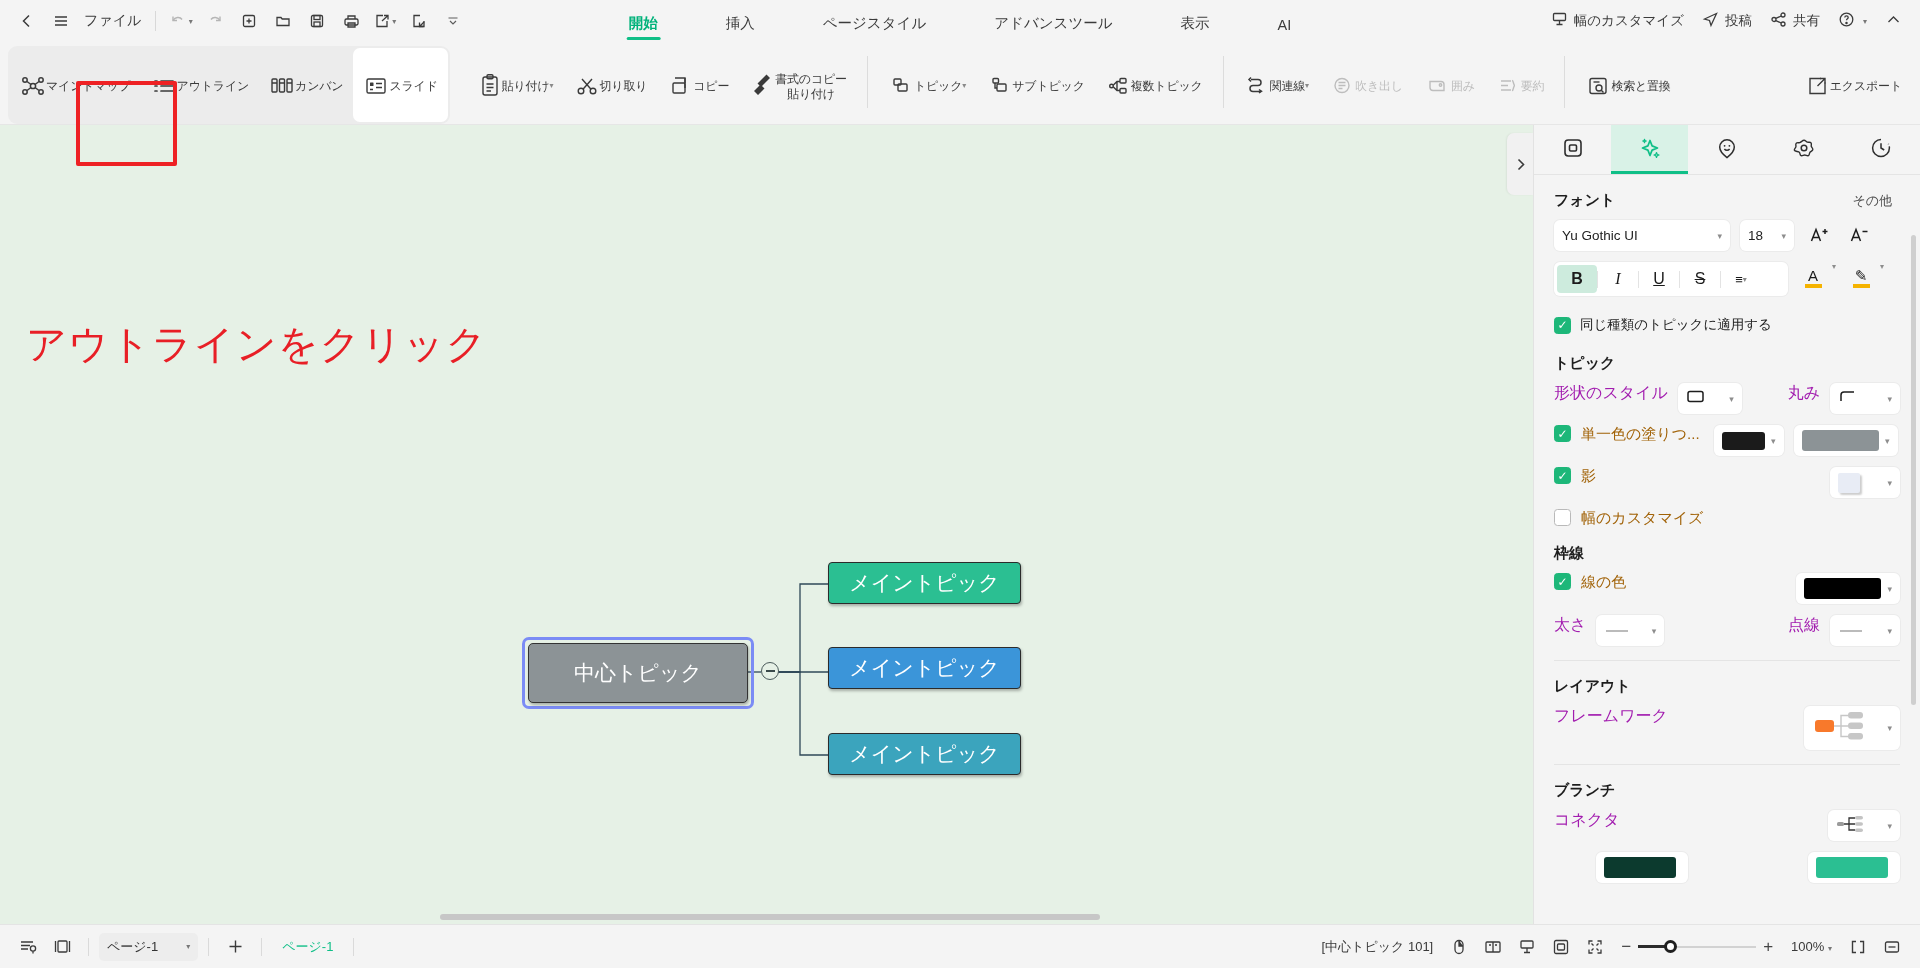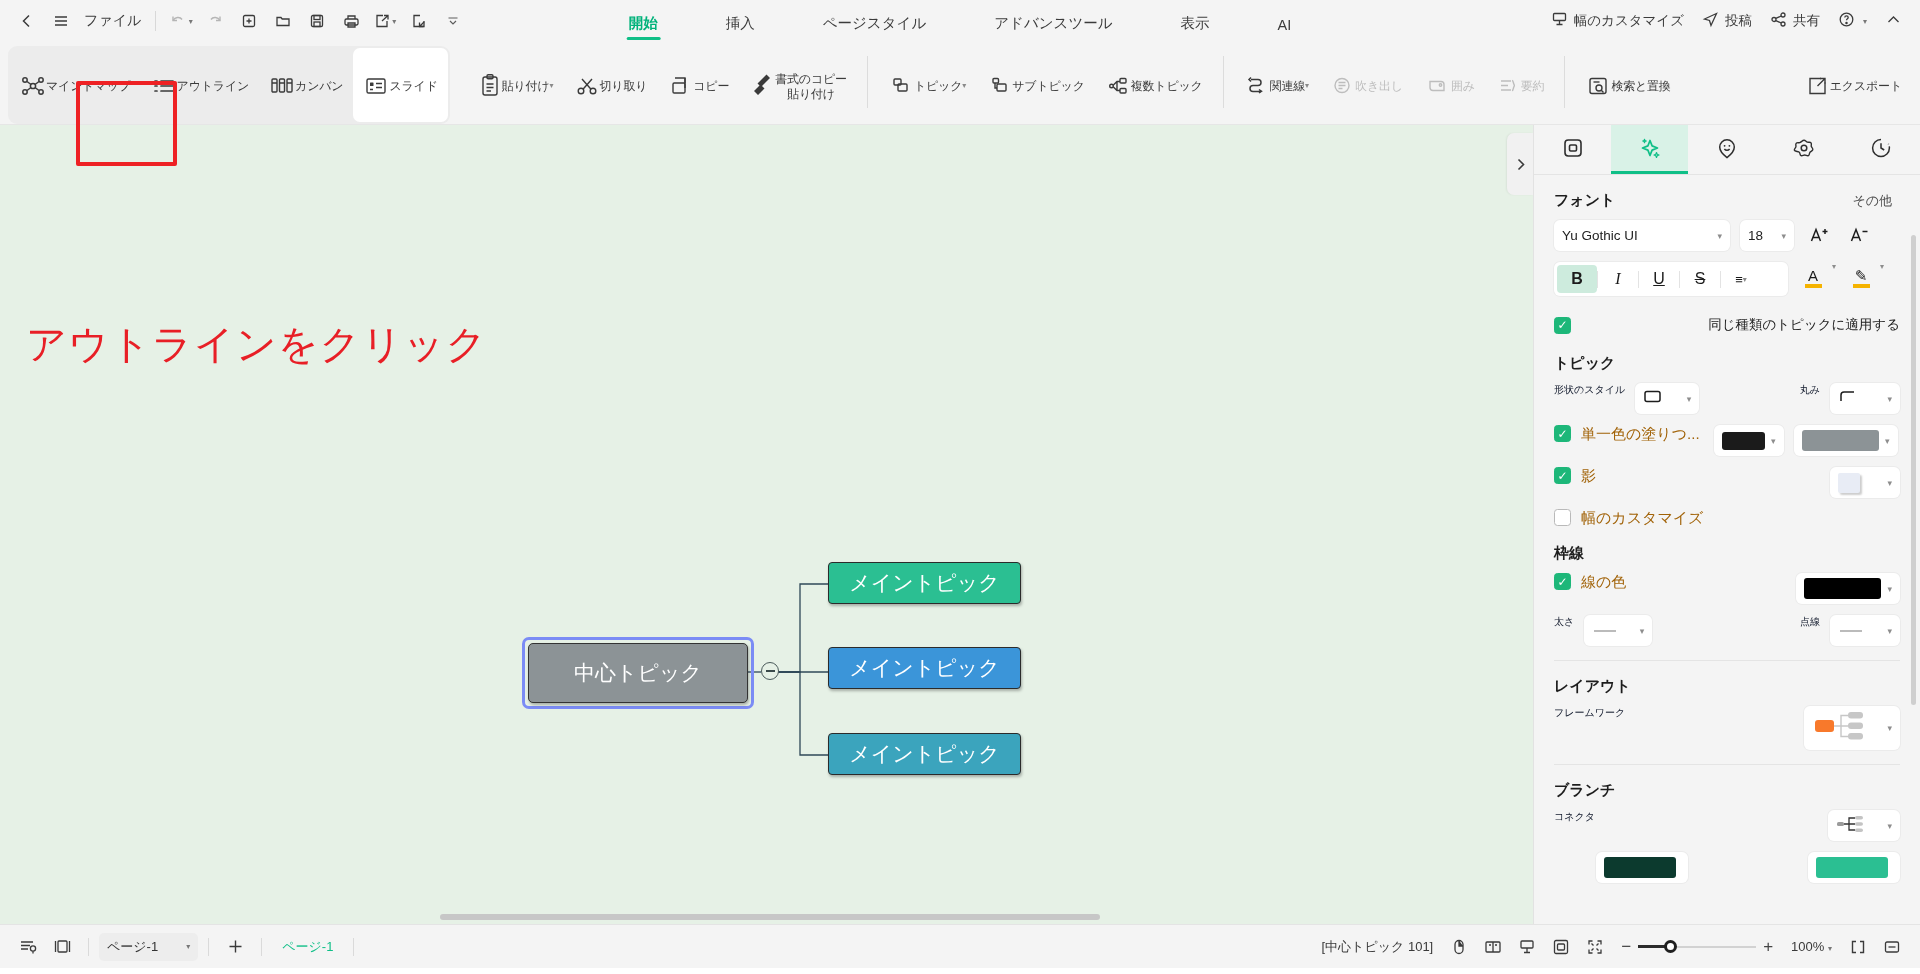--- a/index.html
+++ b/index.html
@@ -139,21 +139,21 @@
   .ptab.active{ background:#d9f2e7; }
   .ptab.active:after{
     content:""; position:absolute; left:0; right:0; bottom:0; height:3px; background:#0fbf87;
   }
   .pbody{ flex:1; overflow:hidden; padding:0 20px 0 20px; position:relative; }
   .sec-title{ font-size:15px; font-weight:bold; color:#1d1d1d; margin:16px 0 10px 0; }
   .sec-head{ display:flex; align-items:center; justify-content:space-between; margin:16px 8px 10px 0;gap:9px; }
   .sec-head .sec-title{ margin:0; }
   .link{ font-size:13px; color:#4a4a4a; }
   .row{ display:flex; gap:10px; margin-bottom:11px; }
-  .lbl{ font-size:10px; color:#0f172a; white-space:nowrap; }
+  .lbl{ font-size:16px; color:#a21caf; white-space:nowrap; }
   .lbl-dark{ font-size:15px; color:#a16207; white-space:nowrap; }
 
   .ctl{
     background:#ffffff; border-radius:6px; height:31px; display:flex; align-items:center;
     padding:0 8px; gap:6px; box-shadow:0 0 0 1px rgba(0,0,0,0.035);
   }
   .ctl .v{ font-size:13.5px; color:#222; }
   .ctl .ch{ font-size:9px; color:#8d8d8d; margin-left:auto; }
   .font-name{ width:176px; }
   .font-size{ width:54px; }
@@ -164,21 +164,21 @@
     padding:0 3px; width:234px; box-shadow:0 0 0 1px rgba(0,0,0,0.035);
   }
   .fmt{ width:40px; height:28px; display:flex; align-items:center; justify-content:center;
         font-size:16px; color:#1b1b1b; border-radius:4px; }
   .fmt.on{ background:#cdebdd; font-weight:bold; }
   .fdiv{ width:1px; height:17px; background:#e3e3e3; }
   .colorbtn{ width:30px; height:32px; display:flex; flex-direction:column; align-items:center; justify-content:center; }
   .colorbtn .glyph{ font-size:15px; color:#1b1b1b; line-height:15px; }
   .colorbtn .bar{ width:17px; height:3.5px; background:#f5b300; margin-top:1px; }
 
-  .chk{ display:flex; align-items:center; gap:9px; margin:20px 0;justify-content:space-between; }
+  .chk{ display:flex; align-items:center; gap:9px; margin:20px 0; }
   .box{ width:17px; height:17px; border-radius:3.5px; border:1.4px solid #b9b9b9; background:#fff; }
   .box.on{ background:#1db779; border-color:#1db779; display:flex; align-items:center; justify-content:center; }
   .box.on:after{ content:"✓"; color:#fff; font-size:12px; line-height:12px; font-weight:bold; }
   .chk .t{ font-size:13.5px; color:#222; }
 
   .swatch{ width:44px; height:18px; border-radius:3px; }
   .swatch-lg{ width:85px; height:21px; border-radius:3px; }
   .divider{ height:1px; background:#e4e4e4; margin:14px 0 2px 0; }
   .spacer{ margin-left:auto; }
 

